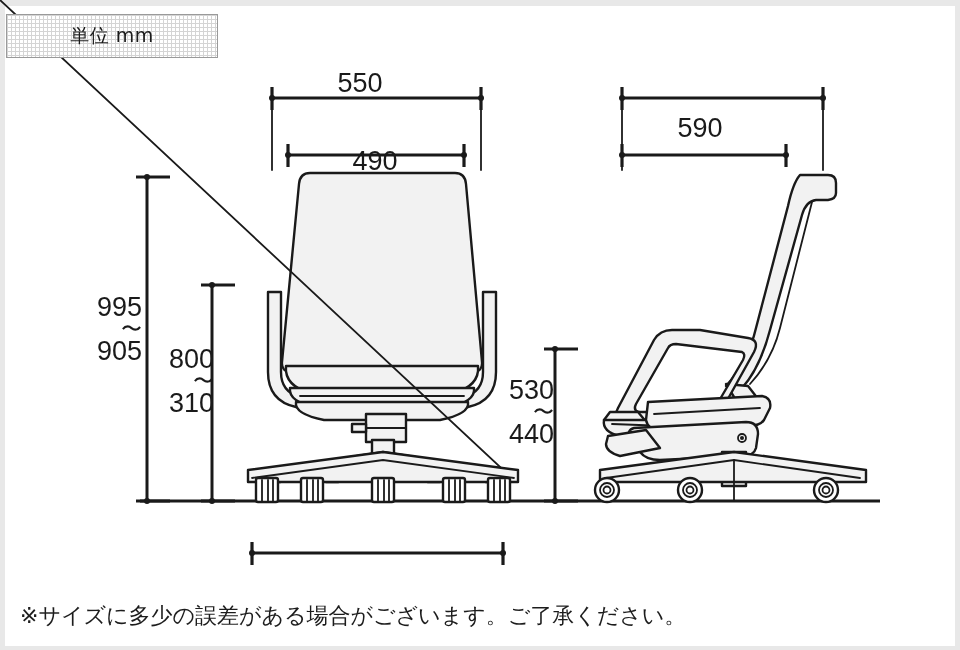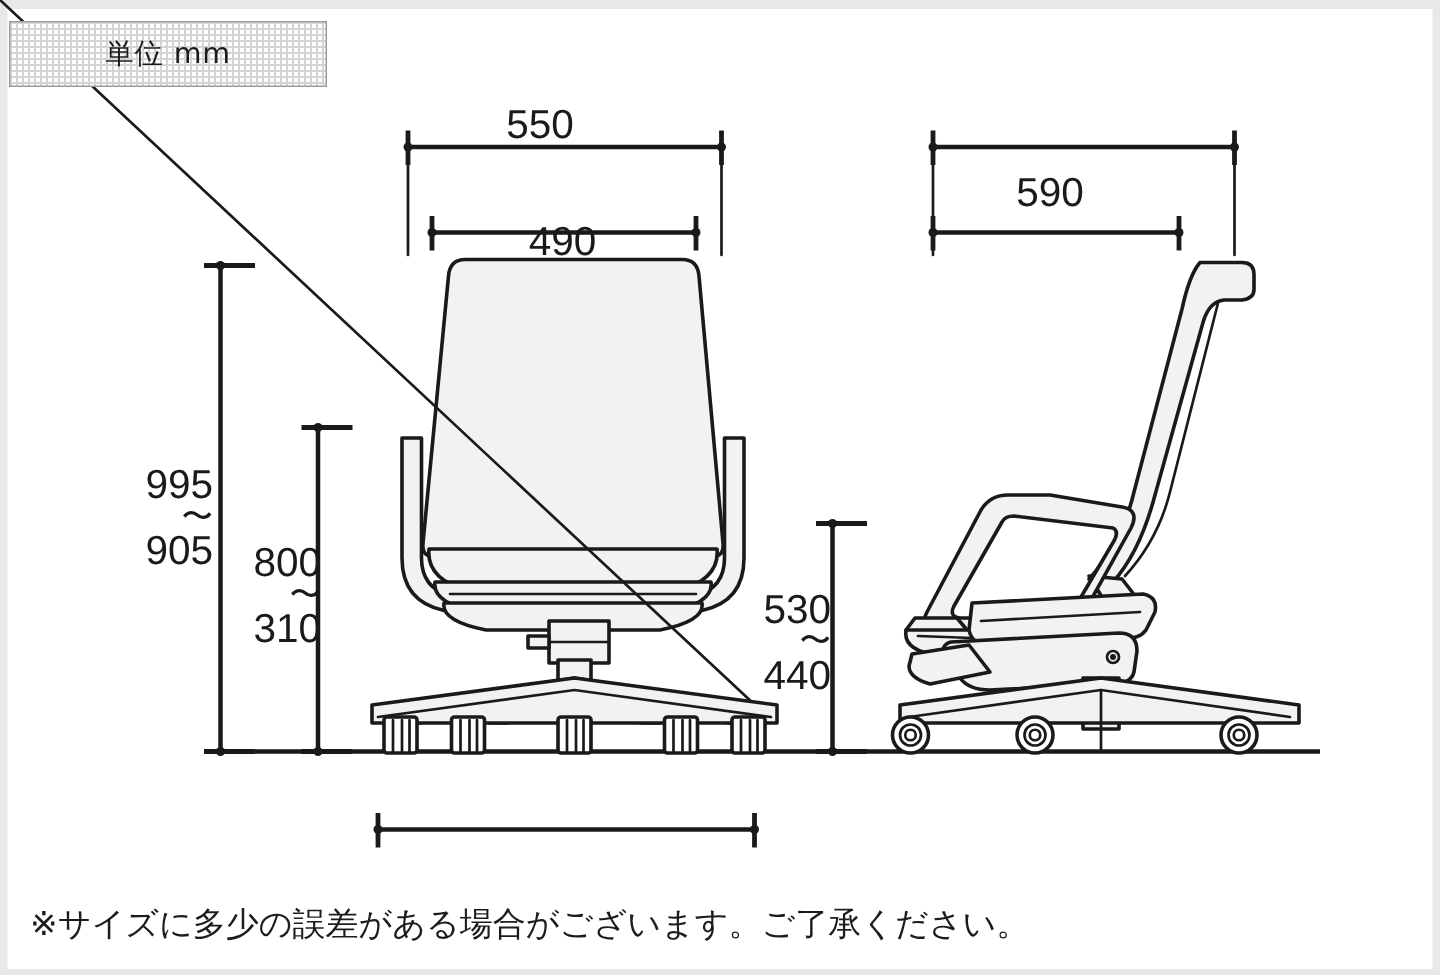--- a/index.html
+++ b/index.html
@@ -75,21 +75,20 @@
     white-space: nowrap;
     text-align: center;
   }
   .dim-stack {
     position: absolute;
     font-size: 27px;
     color: #1a1a1a;
     font-family: "Liberation Sans", "DejaVu Sans", sans-serif;
     text-align: right;
     line-height: 0.98;
-    margin-top: 16px;
   }
   .dim-stack .tilde {
     font-size: 21px;
     display: block;
     line-height: 0.85;
   }
   .lbl-550 { left: 310px; top: 68px; width: 100px; }
   .lbl-490 { left: 325px; top: 113px; width: 100px; margin-top: 33px; }
   .lbl-540 { left: 665px; top: 68px; width: 100px; }
   .lbl-430 { left: 650px; top: 113px; width: 100px; }

